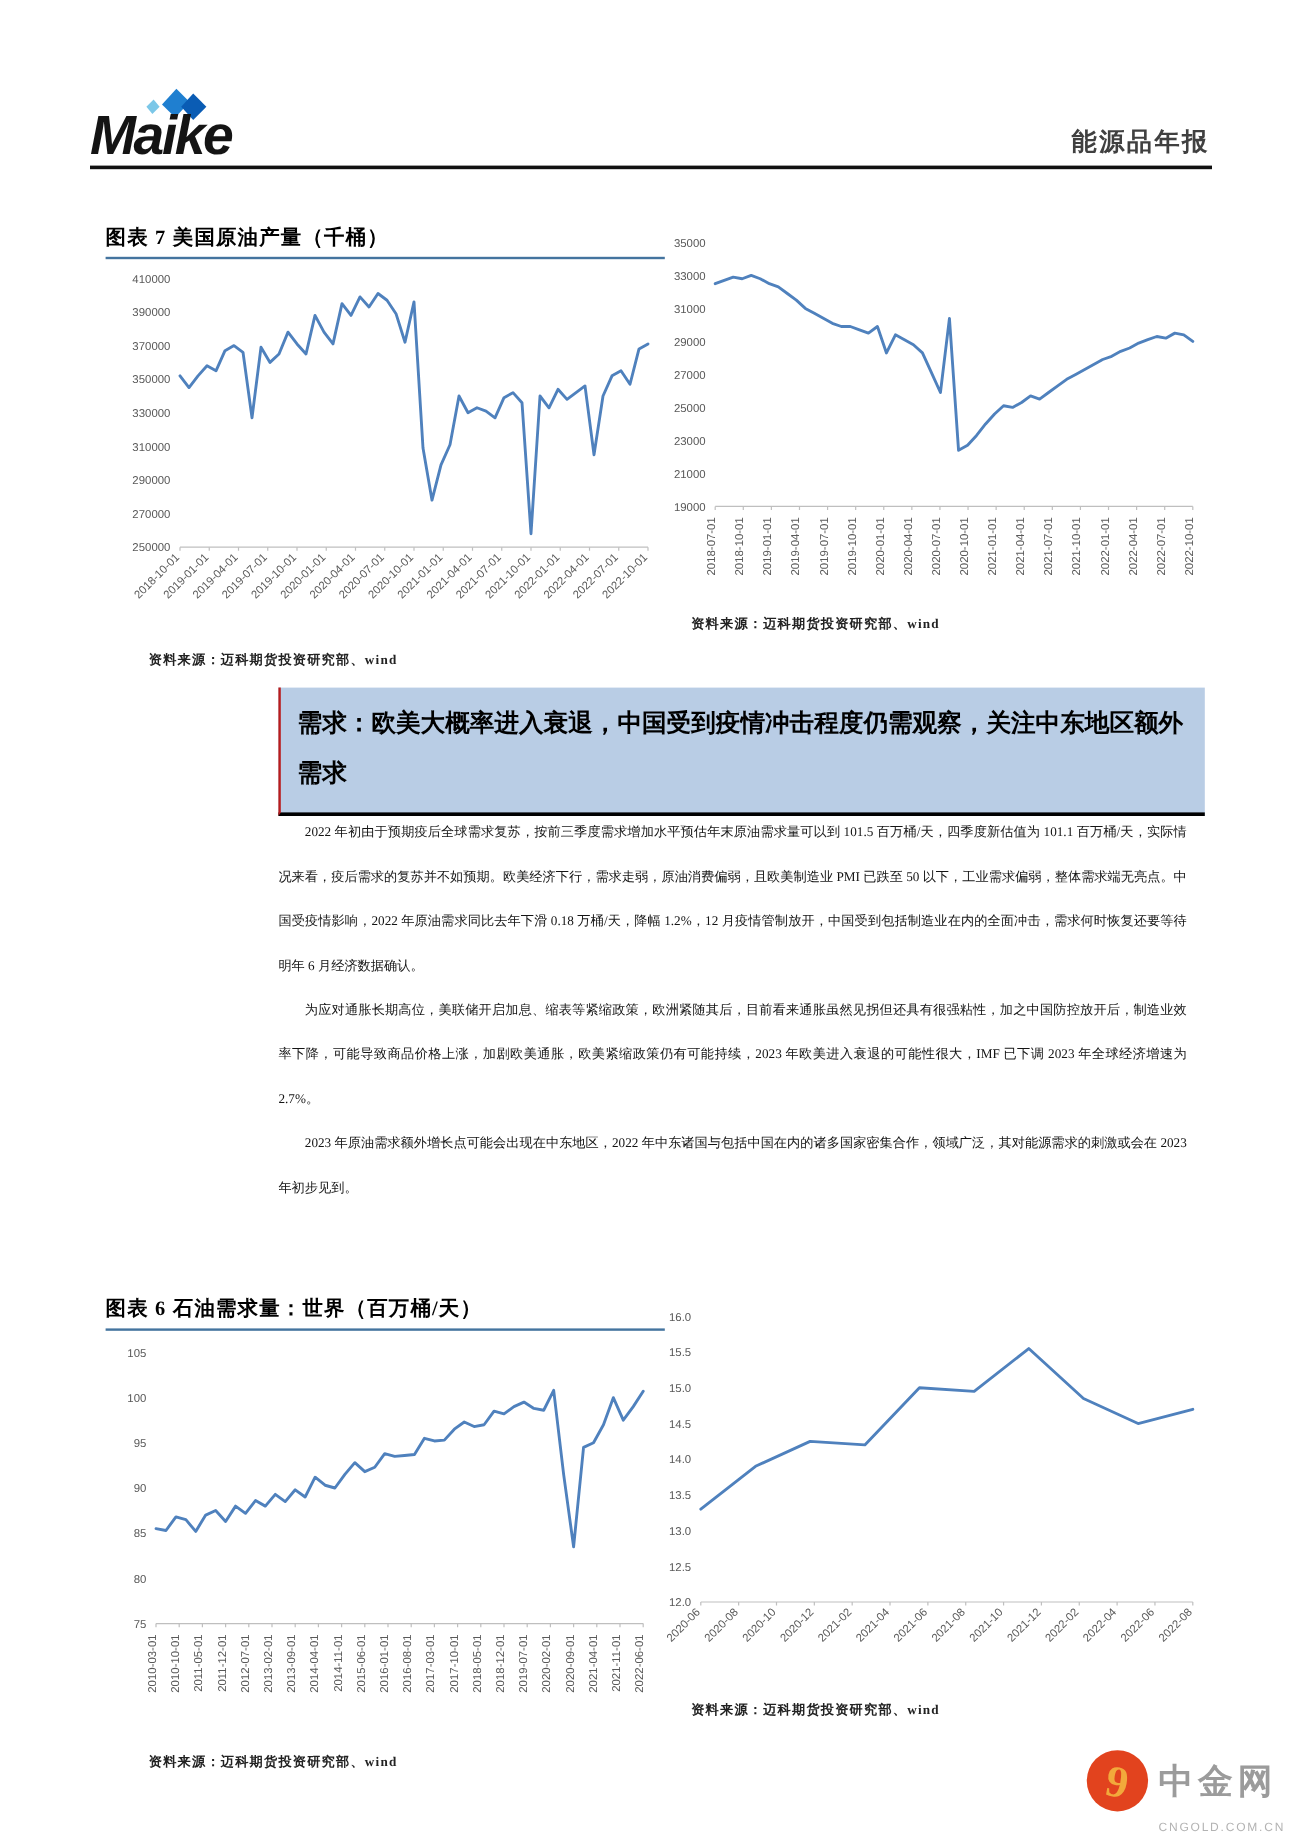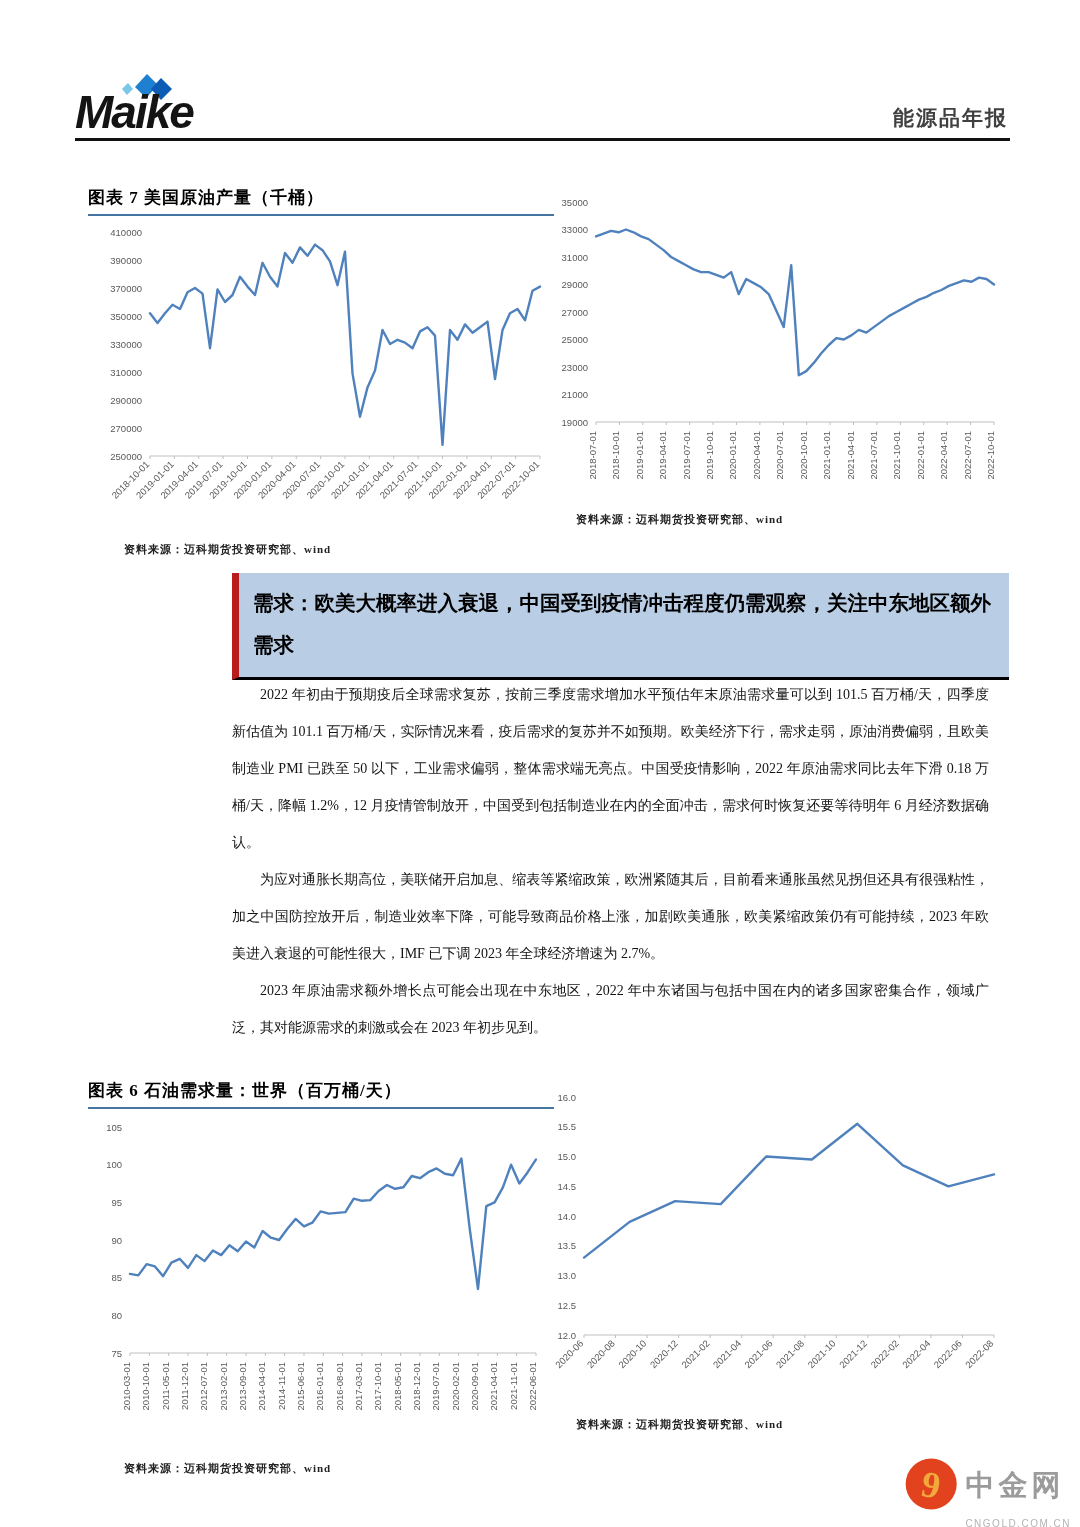--- a/index.html
+++ b/index.html
@@ -17,26 +17,26 @@
   .panel.r2l{left:88px;top:1079px;}
   .panel.r2r{left:540px;top:1079px;width:470px;}
   .chart-title{font-family:"Liberation Serif",serif;font-weight:bold;font-size:17px;color:#000;
                letter-spacing:1px;padding-bottom:5px;border-bottom:2px solid #44749f;}
   .chart-svg{display:block;margin-top:4px;}
   svg text.ax{font-family:"Liberation Sans",sans-serif;font-size:9.5px;fill:#595959;}
   .src-note{margin:4px 0 0 36px;font-family:"Liberation Serif",serif;font-weight:bold;
             font-size:11px;color:#222;letter-spacing:1px;}
   
   .section-head{position:absolute;left:232px;top:573px;width:744px;background:#b9cde5;
-                border-left:7px solid #b91c1c;border-bottom:3px solid #000;
+                border-left:2px solid #b91c1c;border-bottom:3px solid #000;
                 padding:9px 12px 11px 14px;font-weight:bold;font-size:20.5px;line-height:42px;
                 color:#000;font-family:"Liberation Sans",sans-serif;}
   
   .bodytext{position:absolute;left:232px;top:676px;width:757px;
-            font-family:"Liberation Serif",serif;font-size:14px;line-height:37px;
+            font-family:"Liberation Serif",serif;font-size:11px;line-height:37px;
             text-align:justify;color:#141414;}
   .bodytext p{margin:0;text-indent:2em;}
   
   .cngold{position:absolute;left:903px;top:1438px;width:168px;}
   .cngold-row{display:flex;align-items:center;}
   .cngold-name{font-size:29px;font-weight:bold;color:#9b9b9b;letter-spacing:4px;line-height:30px;
                font-family:"Liberation Sans",sans-serif;margin-top:32px;}
   .cngold-domain{font-size:10px;color:#b3b3b3;letter-spacing:1.5px;margin-top:18px;}
   .cngold-tagline{font-size:13px;color:#989898;letter-spacing:4.5px;margin-top:4px;text-align:center;}
 </style>

